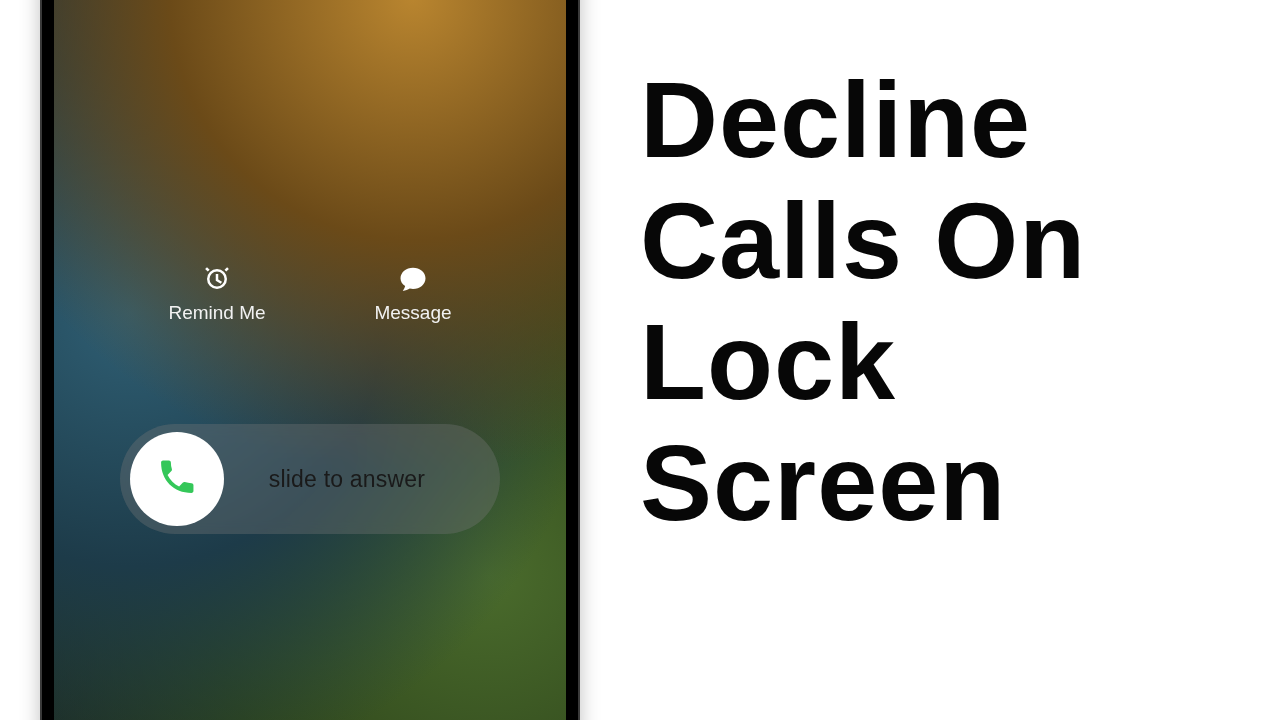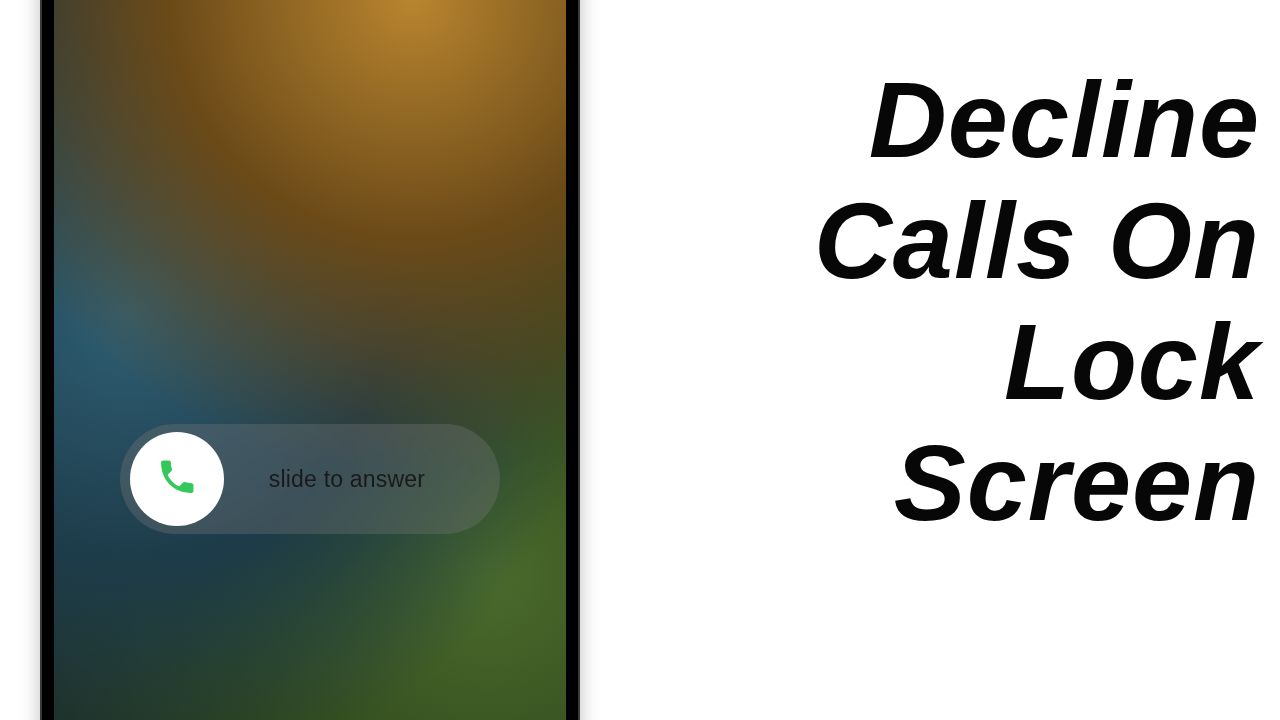--- a/index.html
+++ b/index.html
@@ -91,37 +91,57 @@
     letter-spacing: .2px;
   }
 
   
   .title {
     position: absolute;
     left: 640px;
     top: 60px;
     width: 620px;
     font-weight: 900;
-    font-style: italic;
     font-size: 108px;
     line-height: 1.12;
-    text-align: right;
+    text-align: left;
     color: #070707;
     font-family: "Segoe UI", "Helvetica Neue", Arial, sans-serif;
     letter-spacing: 1px;
   }
 </style>
 </head>
 <body>
 
 <div class="stage">
 
   <div class="phone">
     <div class="screen">
 
+      <div class="quick-row">
+
+        <div class="quick-btn">
+          <span class="ico">
+            <svg viewBox="0 0 24 24">
+                <path d="M12 4a8 8 0 1 0 8 8 8 8 0 0 0-8-8zm0 14a6 6 0 1 1 6-6 6 6 0 0 1-6 6zM4.6 6 2.5 3.9 4 2.5l2.1 2.1zM19.4 6 18 4.6l2.1-2.1 1.4 1.4zM11 8h2v4.4l3 1.7-1 1.7-4-2.3z"></path>
+              </svg>
+          </span>
+          <span>Remind Me</span>
+        </div>
+
+        <div class="quick-btn">
+          <span class="ico">
+            <svg viewBox="0 0 24 24">
+                <path d="M12 3C6.5 3 2 6.8 2 11.3c0 2.5 1.4 4.8 3.7 6.3-.2 1-.8 2.6-1.9 3.9 2.3-.2 4.3-1.1 5.6-1.9 1 .2 1.8.3 2.6.3 5.5 0 10-3.8 10-8.6S17.5 3 12 3z"></path>
+              </svg>
+          </span>
+          <span>Message</span>
+        </div>
+
+      </div>
 
       <div class="slide-track">
         <div class="slide-knob">
           <span>
             <svg viewBox="0 0 24 24">
                 <path d="M6.6 10.8c1.4 2.8 3.8 5.2 6.6 6.6l2.2-2.2c.3-.3.7-.4 1.1-.3 1.2.4 2.5.6 3.8.6.6 0 1.1.5 1.1 1.1V20c0 .6-.5 1.1-1.1 1.1C10.1 21.1 2.9 13.9 2.9 3.7 2.9 3.1 3.4 2.6 4 2.6h3.4c.6 0 1.1.5 1.1 1.1 0 1.3.2 2.6.6 3.8.1.4 0 .8-.3 1.1z"></path>
               </svg>
           </span>
         </div>
         <span class="slide-label">slide to answer</span>

